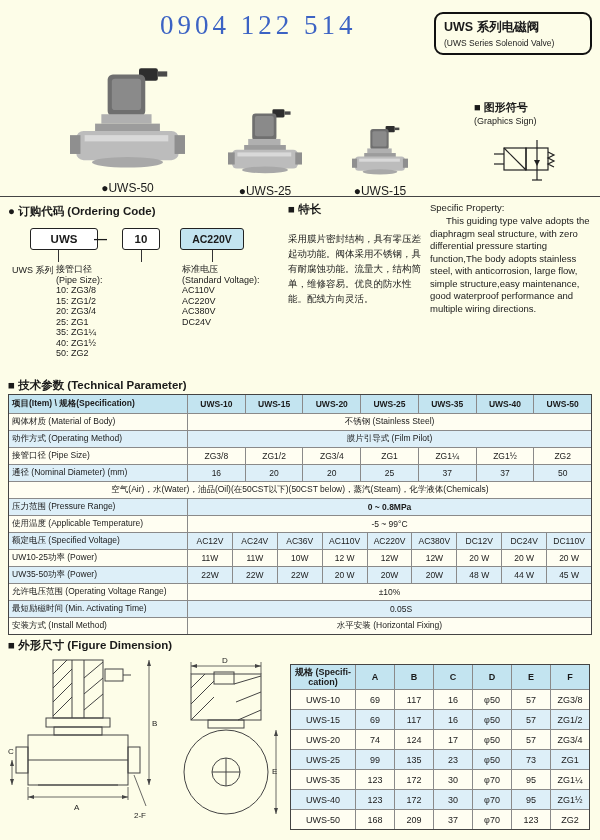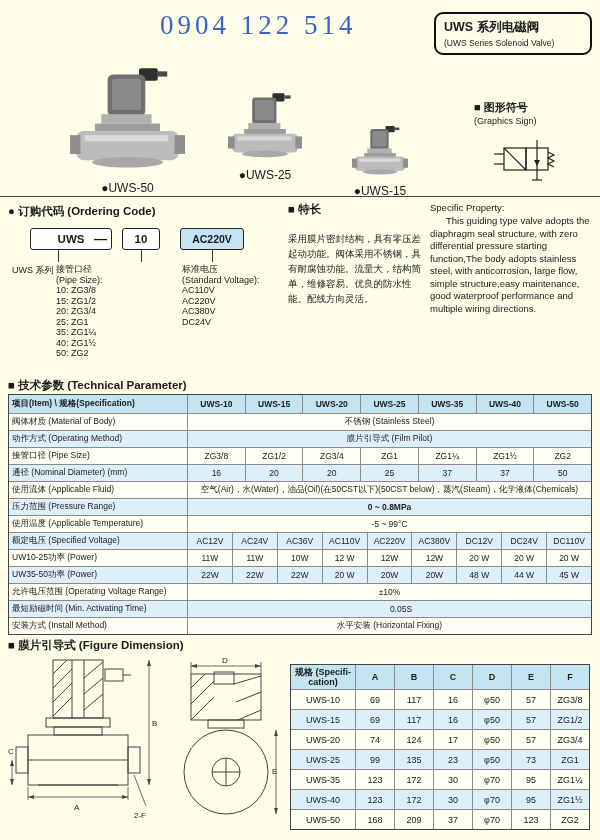--- a/index.html
+++ b/index.html
@@ -40,21 +40,21 @@
 
   
   .ordering { left:0; top:202px; width:290px; height:172px; }
   .sec-title { font-size:11.5px; font-weight:bold; }
   .ord-title { position:absolute; left:8px; top:2px; }
   .obox {
     position:absolute; height:22px; border:1.5px solid #222; border-radius:3px;
     display:flex; align-items:center; justify-content:center;
     font-size:11.5px; font-weight:bold; background:#fff;
   }
-  .obox.b1 { left:30px; top:26px; width:82px; }
+  .obox.b1 { left:30px; top:26px; width:68px; }
   .odash { position:absolute; left:94px; top:29px; font-size:13px; font-weight:bold; }
   .obox.b2 { left:122px; top:26px; width:38px; }
   .obox.b3 { left:180px; top:26px; width:64px; background:#c3e4f0; font-size:10.5px; }
   .oline { position:absolute; width:1px; background:#333; }
   .ol1 { left:58px; top:48px; height:12px; }
   .ol2 { left:141px; top:48px; height:12px; }
   .ol3 { left:212px; top:48px; height:12px; }
   .series-label { position:absolute; left:12px; top:62px; font-size:9px; }
   .ord-block { position:absolute; top:62px; font-size:9px; line-height:10.5px; }
   .pipe-block { left:56px; }
@@ -126,21 +126,21 @@
     <rect x="24" y="55" width="62" height="9" fill="#9c9c9c"></rect>
     <rect x="6" y="62" width="98" height="28" rx="7" fill="#bcbcbc"></rect>
     <rect x="0" y="66" width="10" height="18" fill="#8f8f8f"></rect>
     <rect x="100" y="66" width="10" height="18" fill="#8f8f8f"></rect>
     <rect x="14" y="66" width="80" height="6" fill="#d9d9d9"></rect>
     <ellipse cx="55" cy="92" rx="34" ry="5" fill="#a8a8a8"></ellipse>
   </svg>
   <div class="product-label">●UWS-50</div>
 </div>
 
-<div class="abs product" style="left:228px; top:92px; width:74px;">
+<div class="abs product" style="left:228px; top:108px; width:74px;">
   <svg width="74" height="70" viewBox="0 0 110 104">
     <rect x="66" y="2" width="18" height="12" rx="2" fill="#2e2e2e"></rect>
     <rect x="84" y="5" width="9" height="5" fill="#4a4a4a"></rect>
     <rect x="36" y="8" width="36" height="40" rx="5" fill="#6f6f6f"></rect>
     <rect x="40" y="12" width="28" height="30" rx="3" fill="#8a8a8a"></rect>
     <rect x="30" y="46" width="48" height="9" fill="#b0b0b0"></rect>
     <rect x="24" y="55" width="62" height="9" fill="#9c9c9c"></rect>
     <rect x="6" y="62" width="98" height="28" rx="7" fill="#bcbcbc"></rect>
     <rect x="0" y="66" width="10" height="18" fill="#8f8f8f"></rect>
     <rect x="100" y="66" width="10" height="18" fill="#8f8f8f"></rect>
@@ -267,21 +267,20 @@
       <div class="tlabel">通径 (Nominal Diameter) (mm)</div>
       <div class="tcell">16</div>
       <div class="tcell">20</div>
       <div class="tcell">20</div>
       <div class="tcell">25</div>
       <div class="tcell">37</div>
       <div class="tcell">37</div>
       <div class="tcell">50</div>
     </div>
     <div class="trow">
-      <div class="tlabel">使用流体 (Applicable Fluid)</div>
       <div class="tcell" style="flex-grow: 7;">空气(Air)，水(Water)，油品(Oil)(在50CST以下)(50CST below)，蒸汽(Steam)，化学液体(Chemicals)</div>
     </div>
     <div class="trow shade">
       <div class="tlabel">压力范围 (Pressure Range)</div>
       <div class="tcell" style="flex-grow: 7; font-weight: bold;">0 ~ 0.8MPa</div>
     </div>
     <div class="trow">
       <div class="tlabel">使用温度 (Applicable Temperature)</div>
       <div class="tcell" style="flex-grow: 7;">-5 ~ 99°C</div>
     </div>
@@ -328,21 +327,21 @@
     <div class="trow shade">
       <div class="tlabel">最短励磁时间 (Min. Activating Time)</div>
       <div class="tcell" style="flex-grow: 7; padding-left: 24px;">0.05S</div>
     </div>
     <div class="trow">
       <div class="tlabel">安装方式 (Install Method)</div>
       <div class="tcell" style="flex-grow: 7;">水平安装 (Horizontal Fixing)</div>
     </div>
   </div>
 
-<div class="abs sec-title dim-title">■ 膜片引导式 (Figure Dimension)</div>
+<div class="abs sec-title dim-title">■ 外形尺寸 (Figure Dimension)</div>
 <div class="abs dim-wrap">
 
   <svg width="152" height="180" viewBox="0 0 152 180">
     <g stroke="#444" stroke-width="1" fill="none">
       <rect x="97" y="15" width="18" height="12"></rect>
       <line x1="115" y1="21" x2="123" y2="21"></line>
       <rect x="45" y="6" width="50" height="58"></rect>
       <line x1="45" y1="20" x2="59" y2="6"></line>
       <line x1="45" y1="34" x2="64" y2="15"></line>
       <line x1="45" y1="48" x2="64" y2="29"></line>

